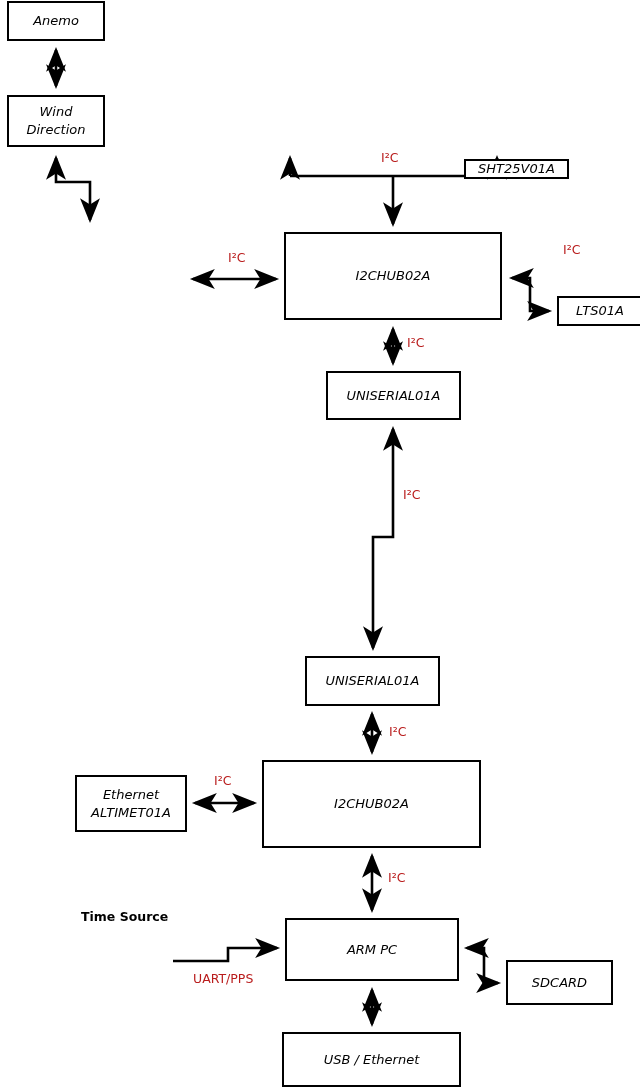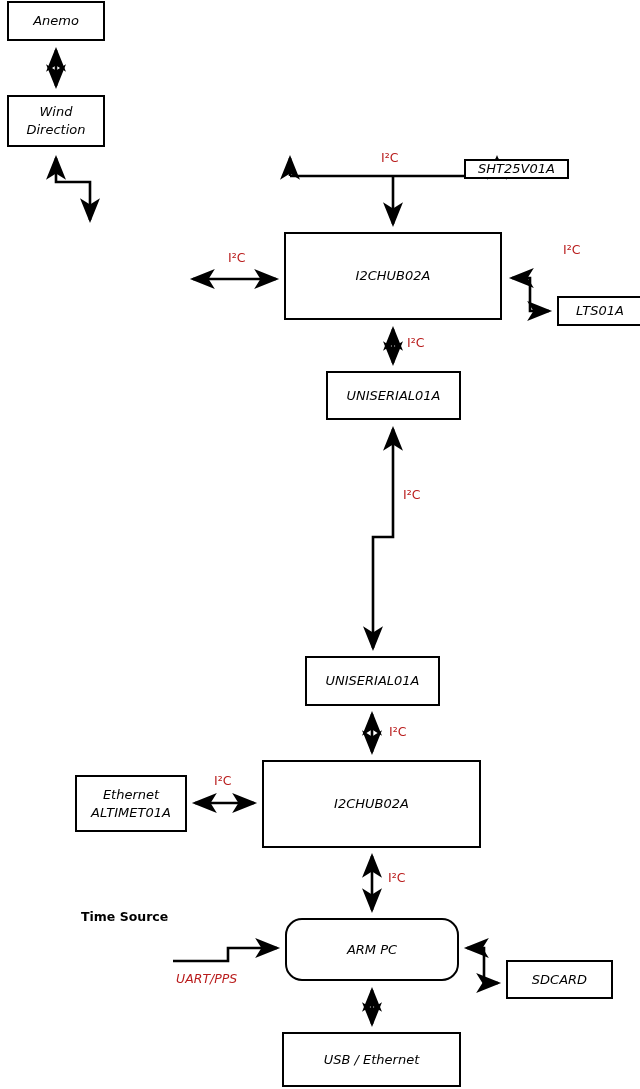--- a/index.html
+++ b/index.html
@@ -157,35 +157,35 @@
   <div class="node" style="left: 305px; top: 656px; width: 135px; height: 50px;">
     <span class="lbl">UNISERIAL01A</span>
   </div>
   <div class="node" style="left: 262px; top: 760px; width: 219px; height: 88px;">
     <span class="lbl">I2CHUB02A</span>
   </div>
   <div class="node" style="left: 75px; top: 775px; width: 112px; height: 57px;">
     <span class="lbl">Ethernet
 ALTIMET01A</span>
   </div>
-  <div class="node" style="left: 285px; top: 918px; width: 174px; height: 63px; border-radius: 17px;">
+  <div class="node" style="left: 285px; top: 918px; width: 174px; height: 63px;">
     <span class="lbl">ARM PC</span>
   </div>
-  <div class="node" style="left: 506px; top: 960px; width: 107px; height: 39px;">
+  <div class="node" style="left: 506px; top: 960px; width: 107px; height: 45px;">
     <span class="lbl">SDCARD</span>
   </div>
   <div class="node" style="left: 282px; top: 1032px; width: 179px; height: 55px;">
     <span class="lbl">USB / Ethernet</span>
   </div>
 
   <div class="edge-label" style="left: 381px; top: 152px;">I²C</div>
   <div class="edge-label" style="left: 228px; top: 252px;">I²C</div>
   <div class="edge-label" style="left: 563px; top: 244px;">I²C</div>
   <div class="edge-label" style="left: 407px; top: 337px;">I²C</div>
   <div class="edge-label" style="left: 403px; top: 489px;">I²C</div>
   <div class="edge-label" style="left: 389px; top: 726px;">I²C</div>
   <div class="edge-label" style="left: 214px; top: 775px;">I²C</div>
   <div class="edge-label" style="left: 388px; top: 872px;">I²C</div>
-  <div class="edge-label" style="left: 176px; top: 973px; font-style: italic;">UART/PPS</div>
+  <div class="edge-label" style="left: 193px; top: 973px;">UART/PPS</div>
 
   <div class="free-label" style="left: 81px; top: 911px; font-weight: bold;">Time Source</div>
 
 </div>
 
 </body></html>

